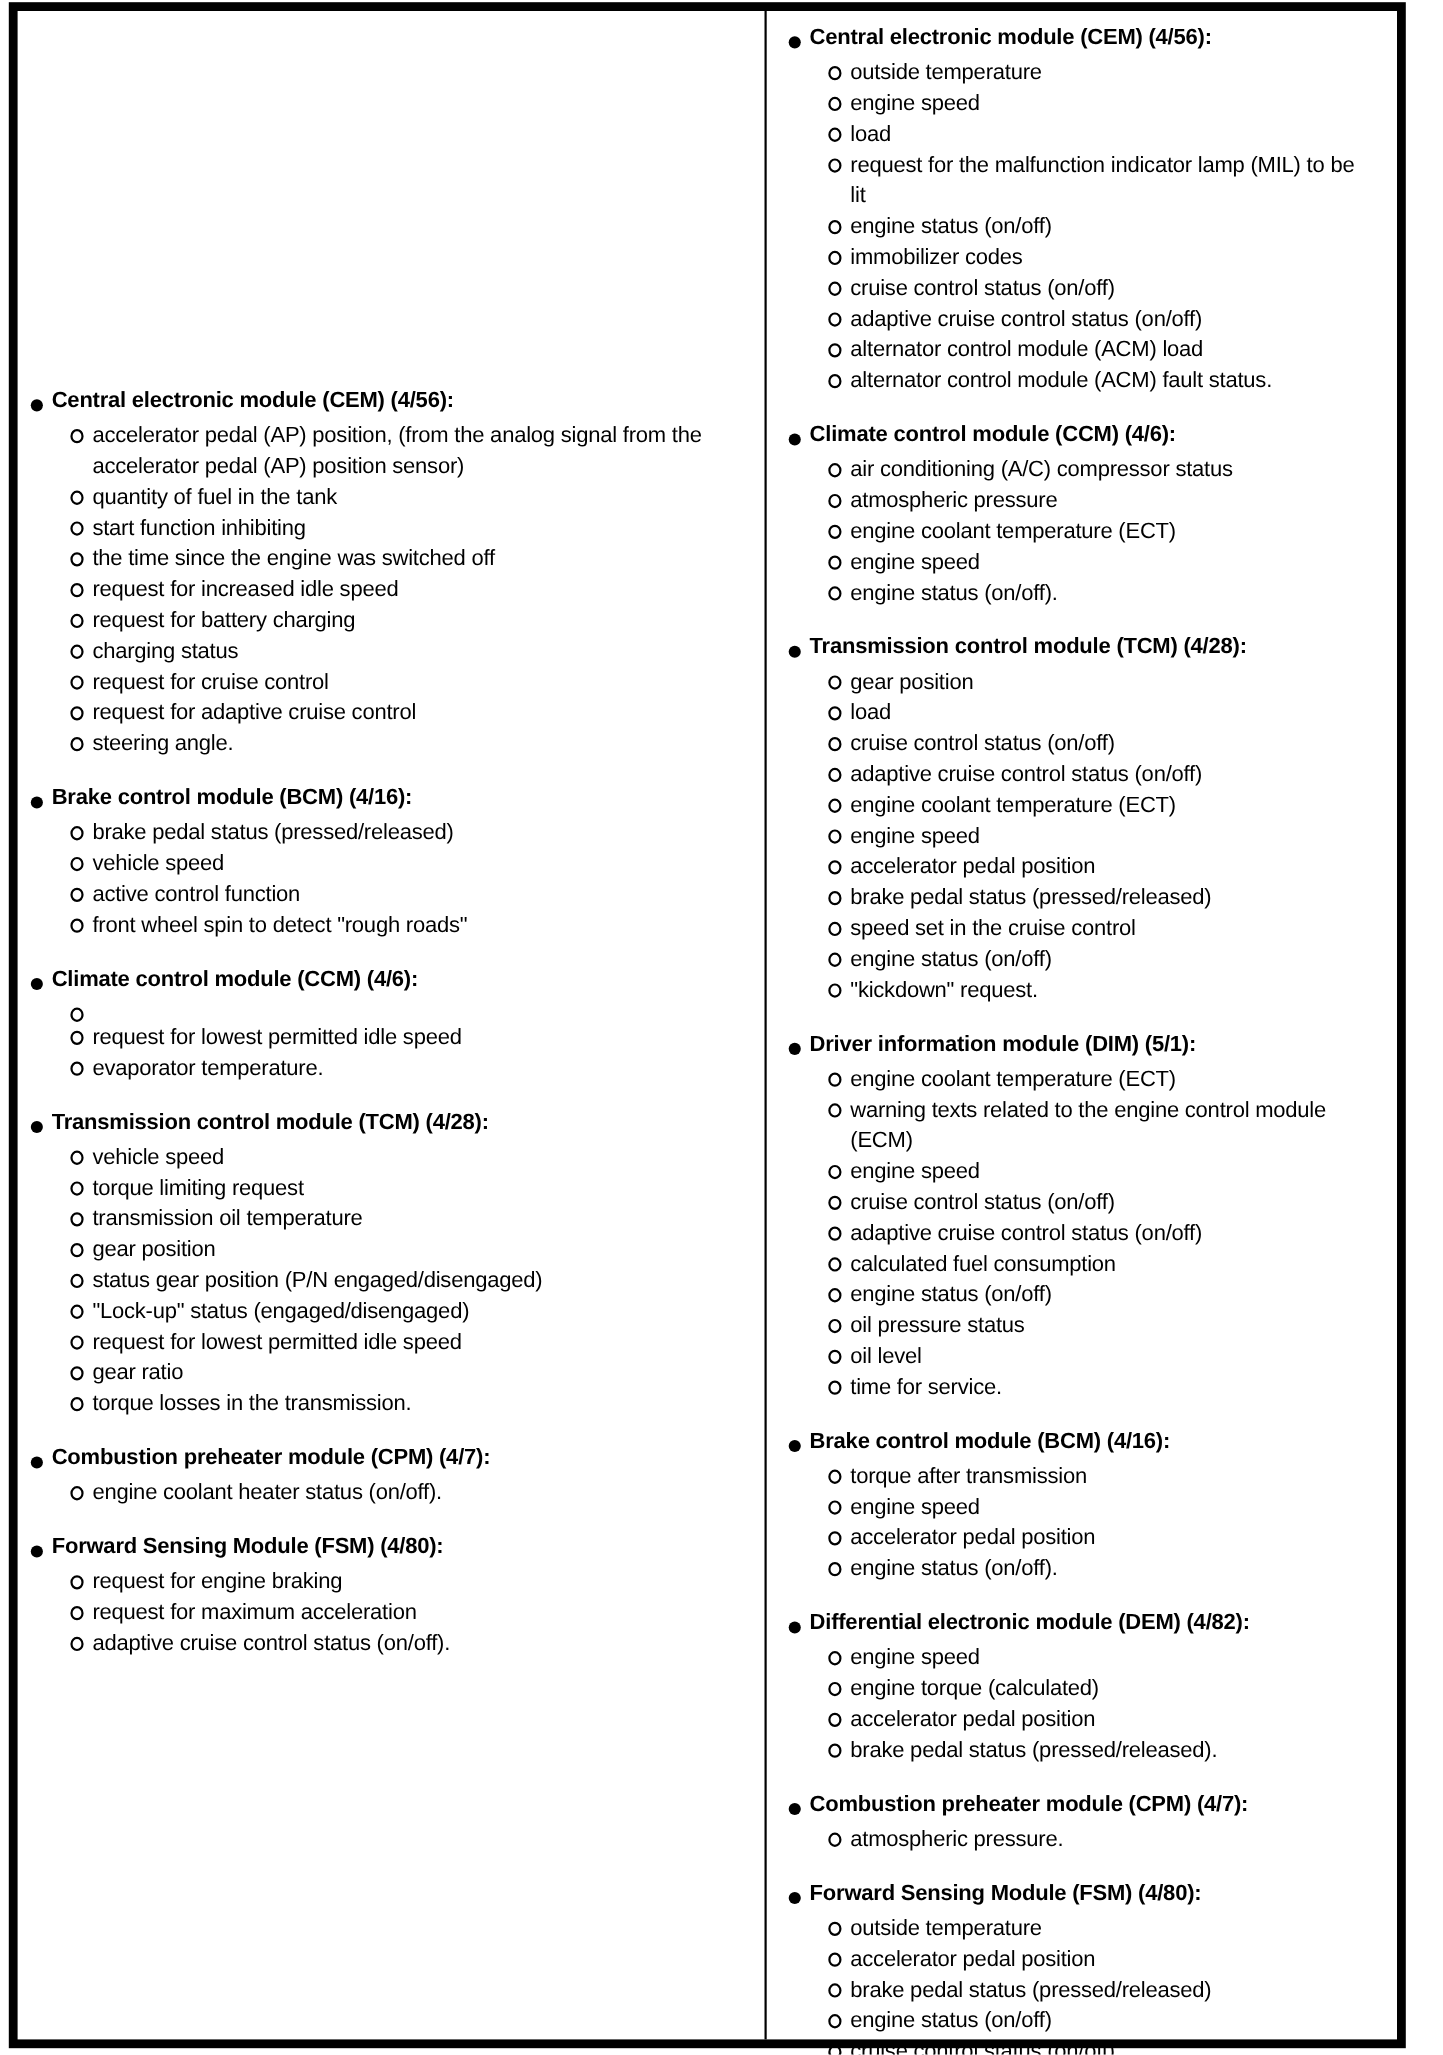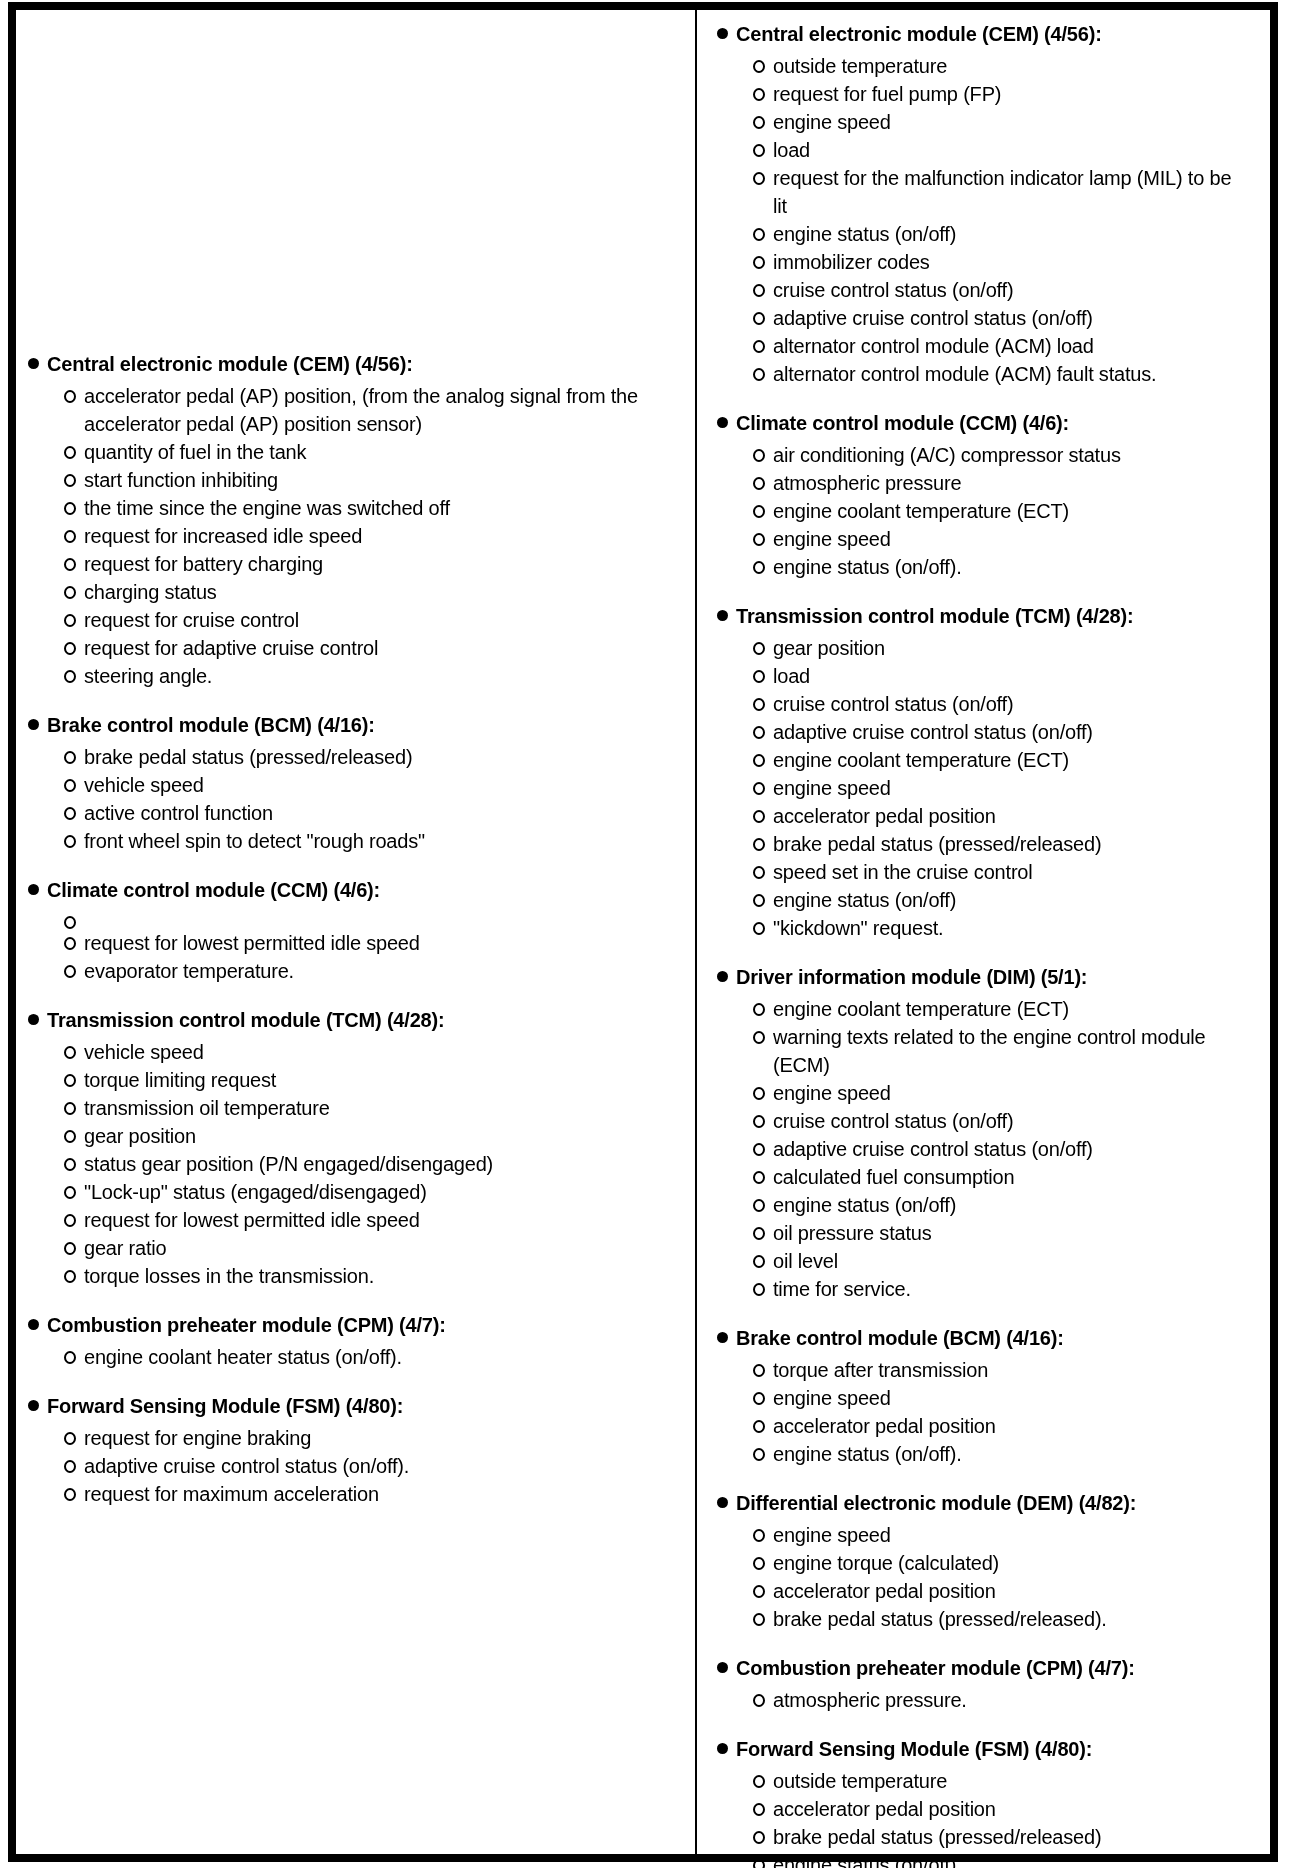--- a/index.html
+++ b/index.html
@@ -41,21 +41,21 @@
     padding: 340px 14px 0 12px;
   }
   .col-right {
     left: 681px;
     width: 573px;
     padding: 10px 8px 0 20px;
   }
   .section { margin-bottom: 21px; }
   .sec-header {
     display: flex;
-    align-items: flex-start;
+    align-items: center;
     line-height: 28px;
   }
   .bullet {
     flex: 0 0 auto;
     width: 11px;
     height: 11px;
     margin: 8px 8px 0 0;
     background: #000000;
     border-radius: 50%;
   }
@@ -277,46 +277,41 @@
           </div>
           <ul class="items">
             <li class="item">
               <span class="indent"></span>
               <span class="o-bullet"></span>
               <span class="item-text">request for engine braking</span>
             </li>
             <li class="item">
               <span class="indent"></span>
               <span class="o-bullet"></span>
+              <span class="item-text">request for maximum acceleration</span>
+            </li>
+            <li class="item">
+              <span class="indent"></span>
+              <span class="o-bullet"></span>
               <span class="item-text">adaptive cruise control status (on/off).</span>
-            </li>
-            <li class="item">
-              <span class="indent"></span>
-              <span class="o-bullet"></span>
-              <span class="item-text">request for maximum acceleration</span>
             </li>
           </ul>
         </div>
       </div>
     <div class="col col-right">
         <div class="section">
           <div class="sec-header">
             <span class="bullet"></span>
             <span class="sec-title">Central electronic module (CEM) (4/56):</span>
           </div>
           <ul class="items">
             <li class="item">
               <span class="indent"></span>
               <span class="o-bullet"></span>
               <span class="item-text">outside temperature</span>
-            </li>
-            <li class="item">
-              <span class="indent"></span>
-              <span class="o-bullet"></span>
-              <span class="item-text">request for fuel pump (FP)</span>
             </li>
             <li class="item">
               <span class="indent"></span>
               <span class="o-bullet"></span>
               <span class="item-text">engine speed</span>
             </li>
             <li class="item">
               <span class="indent"></span>
               <span class="o-bullet"></span>
               <span class="item-text">load</span>

